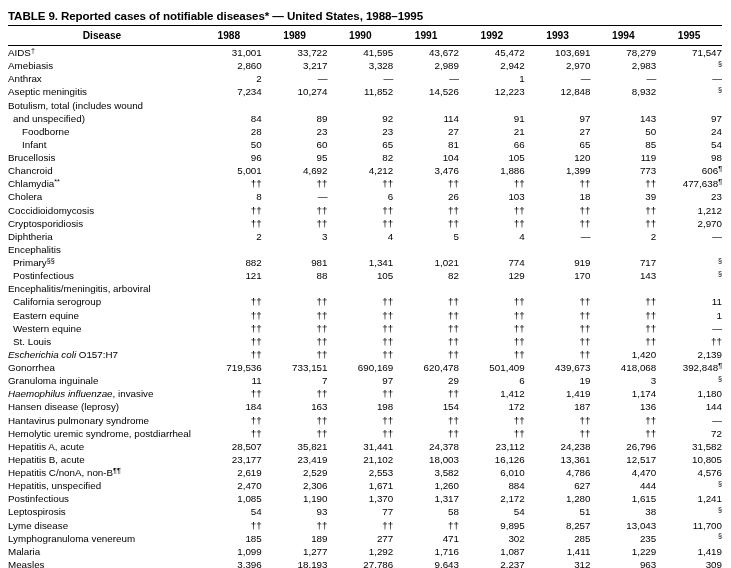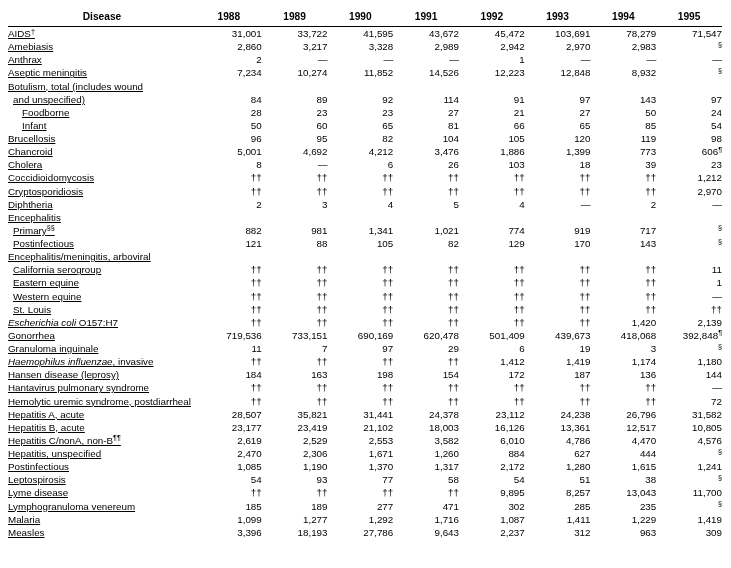--- a/index.html
+++ b/index.html
@@ -44,37 +44,38 @@
   thead th.disease { text-align: center; }
   tbody td {
     font-size: 9.8px;
     line-height: 13.12px;
     height: 13.12px;
     padding: 0;
     text-align: right;
     vertical-align: baseline;
     white-space: nowrap;
   }
-  tbody td.label { text-align: left; overflow: visible; text-decoration: underline; }
+  tbody td.label { text-align: left; overflow: visible; }
   td.ind0 { padding-left: 0; }
   td.ind1 { padding-left: 5px; }
   td.ind2 { padding-left: 14px; }
   sup {
     font-size: 7.2px;
     vertical-align: baseline;
     position: relative;
     top: -3.5px;
     line-height: 0;
   }
   i { font-style: italic; }
 </style>
 </head>
 <body>
 
 <div class="page">
+  <div class="title">TABLE 9. Reported cases of notifiable diseases* — United States, 1988–1995</div>
   <table>
     <colgroup>
       <col class="c-disease">
       <col class="c-year">
         <col class="c-year">
         <col class="c-year">
         <col class="c-year">
       <col class="c-year">
         <col class="c-year">
         <col class="c-year">
@@ -191,20 +192,31 @@
           <td>5,001</td>
           <td>4,692</td>
           <td>4,212</td>
           <td>3,476</td>
           <td>1,886</td>
           <td>1,399</td>
           <td>773</td>
           <td>606<sup>¶</sup></td>
         </tr>
         <tr>
+          <td class="label ind0">Chlamydia<sup>**</sup></td>
+          <td>††</td>
+          <td>††</td>
+          <td>††</td>
+          <td>††</td>
+          <td>††</td>
+          <td>††</td>
+          <td>††</td>
+          <td>477,638<sup>¶</sup></td>
+        </tr>
+        <tr>
           <td class="label ind0">Cholera</td>
           <td>8</td>
           <td>—</td>
           <td>6</td>
           <td>26</td>
           <td>103</td>
           <td>18</td>
           <td>39</td>
           <td>23</td>
         </tr>

